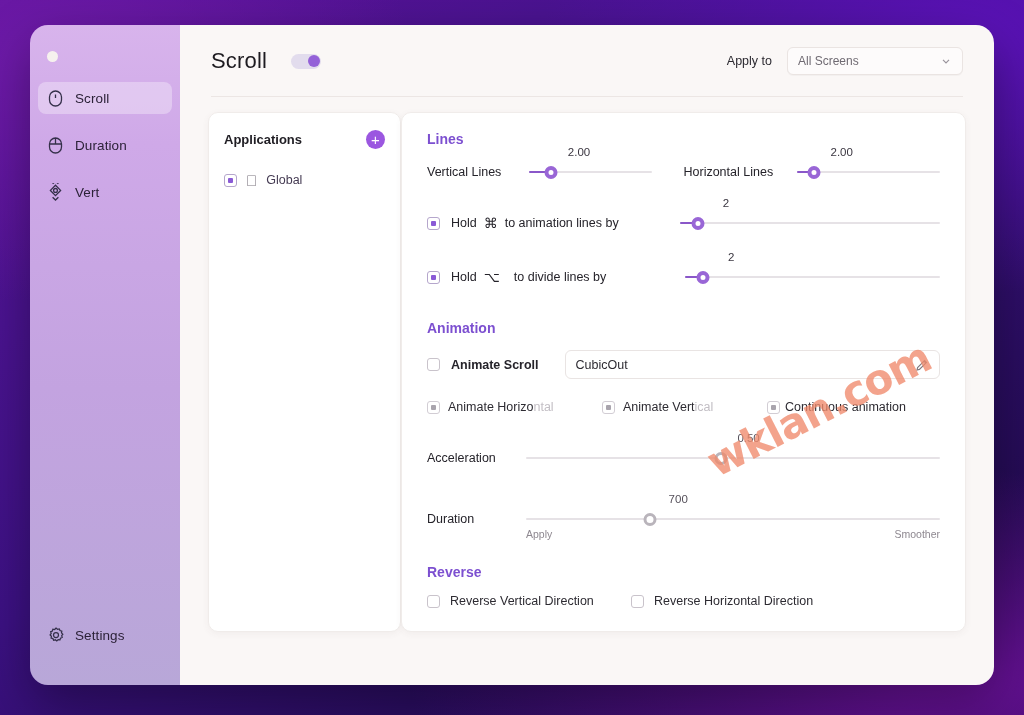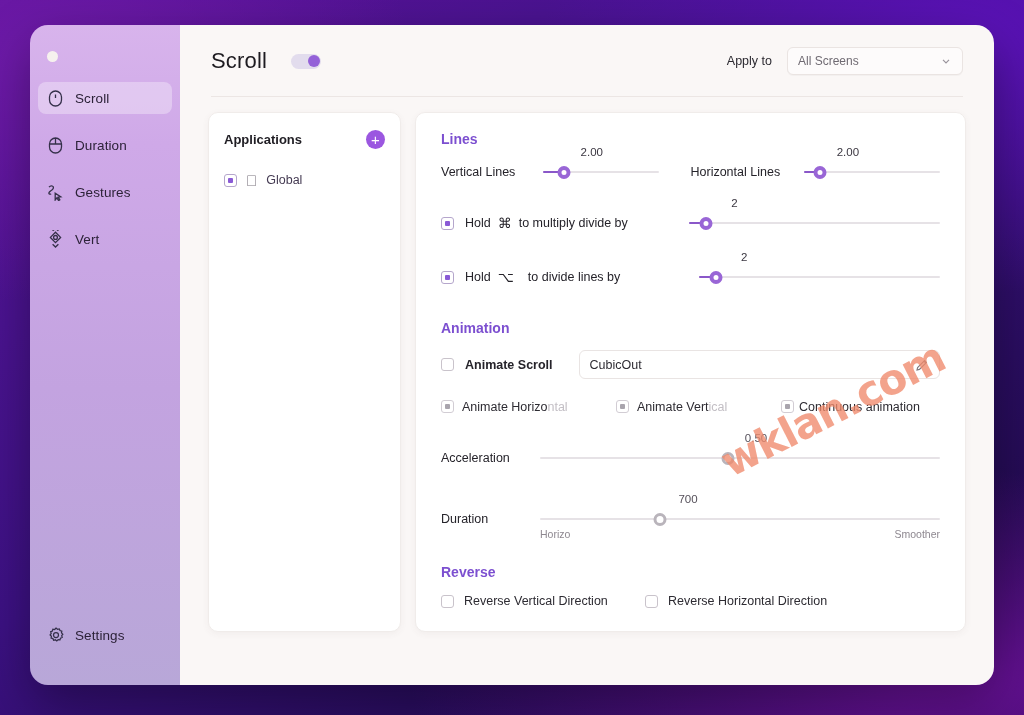--- a/index.html
+++ b/index.html
@@ -138,21 +138,20 @@
   #header-rule {
     position: absolute;
     left: 31px; right: 31px; bottom: 0;
     height: 1px;
     background: #ece6e4;
   }
 
   
   #panels {
     display: flex;
-    gap: 14px;
     padding: 15px 28px 0 28px;
   }
   .card {
     background: #fff;
     border: 1px solid #f0ecea;
     border-radius: 10px;
     box-shadow: 0 2px 7px rgba(90,70,80,.055);
   }
   #apps-panel {
     width: 193px;
@@ -299,21 +298,21 @@
     justify-content: center;
   }
   #easing-value { font-size: 12.5px; color: #2d2b32; }
   #edit-easing-button { margin-left: auto; display: flex; color: #7d777e; cursor: pointer; }
 
   #anim-flags-row {
     display: flex;
     align-items: center;
     margin-top: 21px;
   }
-  .flag { display: flex; align-items: flex-start; gap: 8px; }
+  .flag { display: flex; align-items: center; gap: 8px; }
   .flag .lbl { color: #2d2b32; }
   .flag.dim .lbl { color: #2d2b32; }
   .fade-tail { color: #c3bfc5; }
 
   
   #reverse-row { display: flex; align-items: center; gap: 10px; }
 
   
   #watermark {
     position: absolute;
@@ -354,29 +353,20 @@
           <span class="ico">
             <svg width="15" height="17" viewBox="0 0 15 17" fill="none" stroke="#35304a" stroke-width="1.3">
               <rect x="1.5" y="1" width="12" height="15" rx="6"></rect>
               <path d="M1.5 7 h12"></path>
               <path d="M7.5 1 v6"></path>
             </svg>
           </span>
           <span class="nav-label">Duration</span>
         </div>
 
-        <div class="nav-item">
-          <span class="ico">
-            <svg width="17" height="17" viewBox="0 0 17 17" fill="none" stroke="#35304a" stroke-width="1.3">
-              <path d="M2 3.2 C4 0.7 7.2 2.1 6.2 4.4 C5.4 6.3 2.8 7.1 2 8.6 C1.5 9.6 2.4 10.5 4.2 10.1"></path>
-              <path d="M8.2 9.2 L8.2 16 L9.9 13.9 L11.6 16.6 L12.8 15.8 L11.2 13.2 L13.8 12.9 Z" fill="none"></path>
-            </svg>
-          </span>
-          <span class="nav-label">Gestures</span>
-        </div>
 
 
         <div class="nav-item">
           <span class="ico">
             <svg width="15" height="18" viewBox="0 0 15 18" fill="none" stroke="#35304a" stroke-width="1.3">
               <path d="M7.5 2.2 L12.6 7.4 L7.5 12.6 L2.4 7.4 Z"></path>
               <circle cx="7.5" cy="7.4" r="1.9"></circle>
               <path d="M4.6 14.2 L7.5 17 L10.4 14.2"></path>
               <path d="M4.6 .8 L7.5 -1.6 L10.4 .8"></path>
             </svg>
@@ -456,21 +446,21 @@
                 <div class="knob" style="left:12%;"></div>
                 <div class="slider-value" style="left:12%;">2.00</div>
               </div>
             </div>
           </div>
 
           <div class="row" style="margin-top:29px;">
             <span class="cbox mixed"></span>
             <span class="lbl" style="margin-left:11px;">Hold</span>
             <span class="lbl" style="margin-left:7px; font-size:14px;">⌘</span>
-            <span class="lbl" style="margin-left:7px;">to multiply divide by</span>
+            <span class="lbl" style="margin-left:7px;">to animation lines by</span>
             <div class="slider" style="flex:1; margin-left:61px;">
               <div class="track"></div>
               <div class="track-fill" style="width:7%;"></div>
               <div class="knob" style="left:7%;"></div>
               <div class="slider-value" style="left:7%;">2</div>
             </div>
           </div>
 
           <div class="row" style="margin-top:32px;">
             <span class="cbox mixed"></span>
@@ -524,21 +514,21 @@
               <div class="slider-value gray" style="left:47%;">0.50</div>
             </div>
           </div>
 
           <div class="row" style="margin-top:39px;">
             <span class="lbl" style="width:99px;">Duration</span>
             <div class="slider" style="flex:1;">
               <div class="track"></div>
               <div class="knob gray" style="left:30%;"></div>
               <div class="slider-value gray" style="left:30%;">700</div>
-              <div class="endcap" style="left:0;">Horizo</div>
+              <div class="endcap" style="left:0;">Apply</div>
               <div class="endcap" style="right:0;">Smoother</div>
             </div>
           </div>
 
           <div class="sec-title" id="reverse-title">Reverse</div>
 
           <div id="reverse-row">
             <span class="flag" style="display:flex; align-items:center; gap:10px; width:194px;">
               <span class="cbox"></span>
               <span class="lbl">Reverse Vertical Direction</span>

